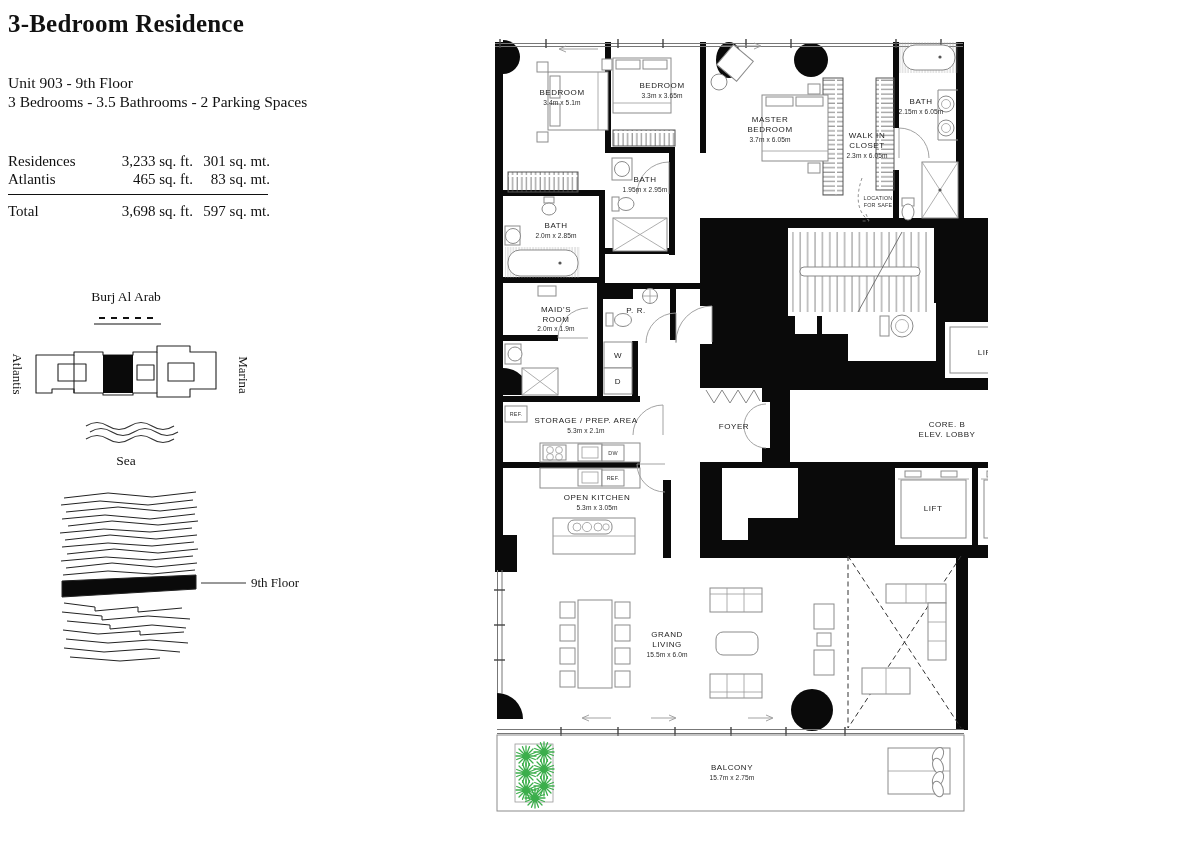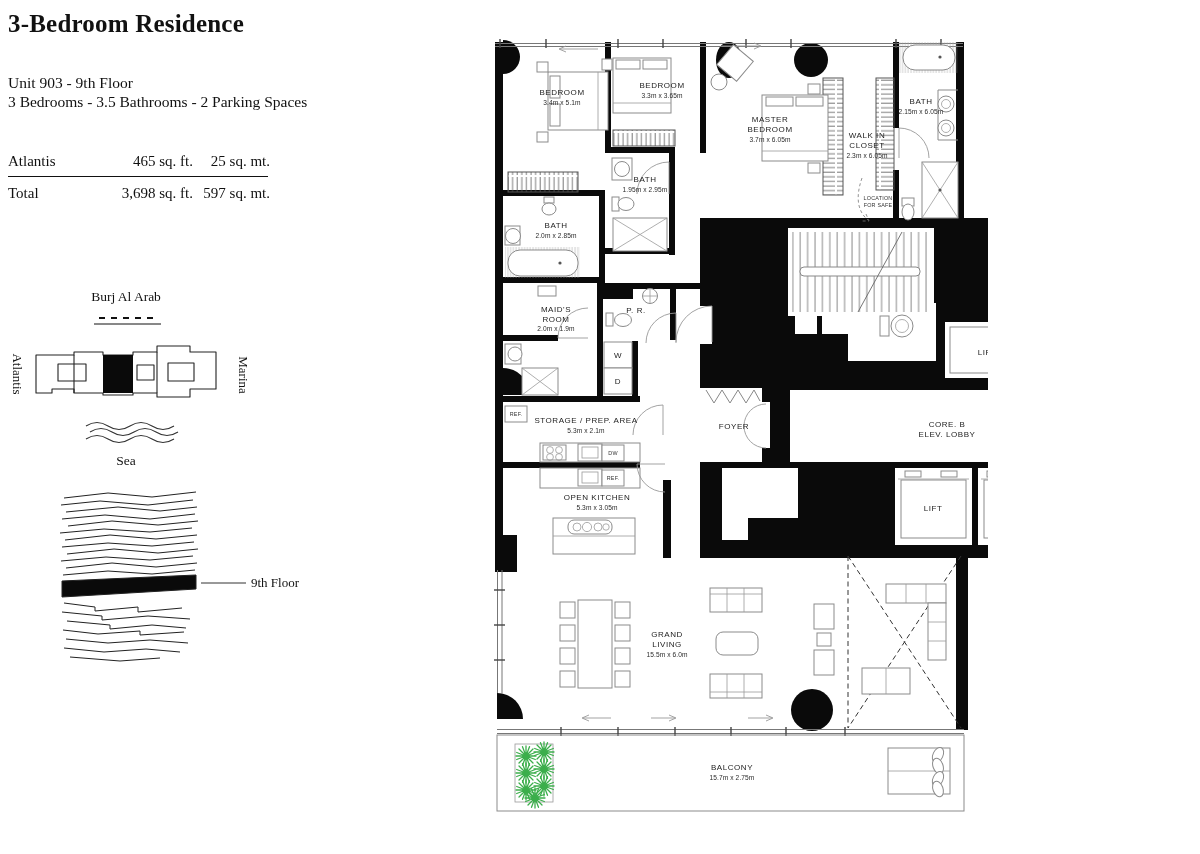--- a/index.html
+++ b/index.html
@@ -30,23 +30,28 @@
 <body>
 
 <div id="page">
 
   <div class="abs" id="title">3-Bedroom Residence</div>
   <div class="abs" id="unit-title">Unit 903 - 9th Floor</div>
   <div class="abs" id="unit-subtitle">3 Bedrooms - 3.5 Bathrooms - 2 Parking Spaces</div>
 
   <div class="abs" id="area-table">
     <div class="ar">
+      <span>Residences</span>
+      <span class="num">3,233 sq. ft.</span>
+      <span class="num2">301 sq. mt.</span>
+    </div>
+    <div class="ar">
       <span>Atlantis</span>
       <span class="num">465 sq. ft.</span>
-      <span class="num2">25 sq. mt.</span>
+      <span class="num2">83 sq. mt.</span>
     </div>
     <div class="rule"></div>
     <div class="ar">
       <span>Total</span>
       <span class="num">3,698 sq. ft.</span>
       <span class="num2">597 sq. mt.</span>
     </div>
   </div>
 
   <svg class="abs" style="left:0;top:270px" width="300" height="420" viewBox="0 270 300 420">

